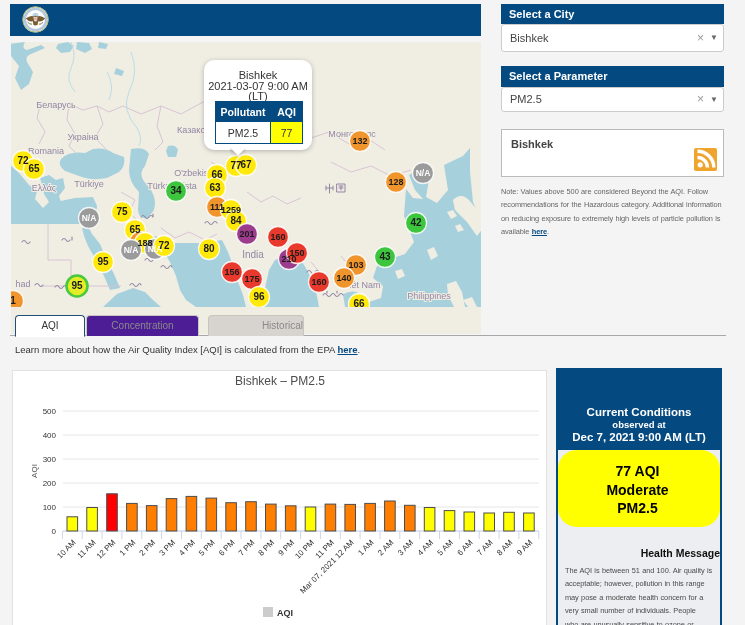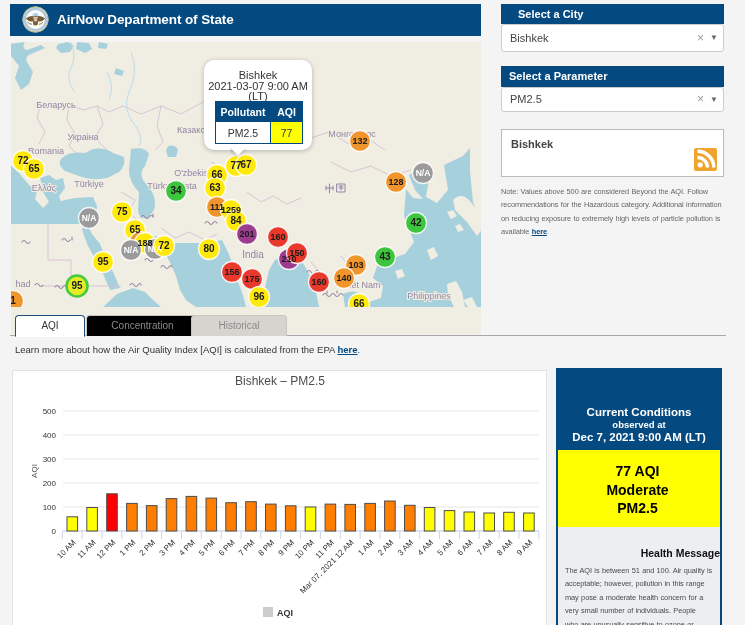--- a/index.html
+++ b/index.html
@@ -16,21 +16,20 @@
     <circle cx="13.5" cy="13.5" r="12.6" fill="none" stroke="#a3a855" stroke-width="0.8"></circle>
     <circle cx="13.5" cy="13.5" r="10.6" fill="none" stroke="#b3c7dc" stroke-width="2.4"></circle>
     <circle cx="13.5" cy="13.5" r="9.2" fill="#fcfcfa"></circle>
     <circle cx="13.5" cy="9.8" r="3.1" fill="#b9d4e6"></circle>
     <path d="M3.8 12.5 Q8.5 8.5 12.3 10.6 L13.5 9.6 L14.7 10.6 Q18.5 8.5 23.2 12.5 Q19.5 16.6 16.1 15.2 L15.7 18.8 Q13.5 20.2 11.3 18.8 L10.9 15.2 Q7.5 16.6 3.8 12.5Z" fill="#7a5c33"></path>
     <path d="M5.5 16 q2 2.5 4.5 2.2" stroke="#6e7f46" stroke-width="1" fill="none"></path>
     <path d="M17 18.2 q2.5 0.3 4 -2" stroke="#8a7544" stroke-width="1" fill="none"></path>
     <path d="M11.5 11 h4 l-0.5 3.8 q-1.5 1.2 -3 0z" fill="#f3f0e4"></path>
     <path d="M11.8 11.9 h3.4 M11.9 12.9 h3.2 M12 13.9 h2.9" stroke="#b05a5a" stroke-width="0.45"></path>
   </svg>
-  <div class="abs" style="left:47px;top:0;width:420px;height:31px;line-height:31px;font-size:13.5px;letter-spacing:-0.1px;">AirNow Department of State</div>
 </div>
 
 <div class="abs" style="left:11px;top:42px;width:470px;height:292px;background:#f0ede3;overflow:hidden;">
 <svg width="470" height="265" viewBox="0 0 470 265">
   <g fill="#a7d0dd" stroke="none">
 
     <path d="M-2 2 L14 0 Q10 6 16 8 L30 3 L34 6 L20 12 Q14 14 16 20 L22 30 L18 42 L10 48 L4 36 L8 24 L0 14 Z"></path>
     <path d="M47 2 l10 -2 6 4 -4 6 -9 1 -5 -5z"></path>
     <path d="M66 0 l12 1 3 6 -7 4 -9 -4z"></path>
     <path d="M88 0 l9 2 -2 5 -8 -1z"></path>
@@ -232,21 +231,21 @@
     <td style="border:1px solid #04497f;width:52px;height:17px;">Pollutant</td>
     <td style="border:1px solid #04497f;width:29px;">AQI</td>
   </tr>
   <tr style="color:#333;">
     <td style="border:1px solid #04497f;height:19px;background:#fff;">PM2.5</td>
     <td style="border:1px solid #04497f;background:#ffff00;">77</td>
   </tr>
 </tbody>
   </table>
 
-<div class="abs bluebar" style="left:501px;top:4px;width:223px;height:20px;font-size:11px;line-height:20px;"><span style="margin-left:17px;">Select a City</span></div>
+<div class="abs bluebar" style="left:501px;top:4px;width:223px;height:20px;font-size:11px;line-height:20px;"><span style="margin-left:8px;">Select a City</span></div>
 <div class="abs" style="left:501px;top:24px;width:221px;height:26px;background:#fff;border:1px solid #ccc;border-radius:3px;font-size:11px;color:#444;line-height:26px;">
   <span style="margin-left:8px;">Bishkek</span>
   <span style="position:absolute;right:19px;top:0;color:#999;font-size:12px;">×</span>
   <span style="position:absolute;right:5px;top:0;color:#666;font-size:8px;">▼</span>
 </div>
 <div class="abs bluebar" style="left:501px;top:66px;width:223px;height:21px;font-size:11px;line-height:21px;"><span style="margin-left:8px;margin-top:42px;">Select a Parameter</span></div>
 <div class="abs" style="left:501px;top:87px;width:221px;height:23px;background:#fff;border:1px solid #ccc;border-radius:3px;font-size:11px;color:#444;line-height:23px;">
   <span style="margin-left:8px;">PM2.5</span>
   <span style="position:absolute;right:19px;top:0;color:#999;font-size:12px;">×</span>
   <span style="position:absolute;right:5px;top:0;color:#666;font-size:8px;">▼</span>
@@ -257,22 +256,22 @@
     <rect width="23" height="23" rx="2" fill="#efa42e"></rect>
     <circle cx="6.2" cy="16.8" r="2.6" fill="#fff"></circle>
     <path d="M3.5 9.5 a10 10 0 0 1 10 10" fill="none" stroke="#fff" stroke-width="3.4"></path>
     <path d="M3.5 3.2 a16.3 16.3 0 0 1 16.3 16.3" fill="none" stroke="#fff" stroke-width="3.4"></path>
   </svg>
 </div>
 <div class="abs" style="left:501px;top:185px;width:238px;font-size:7.4px;letter-spacing:-0.1px;word-spacing:0.5px;color:#666;line-height:13.4px;white-space:nowrap;">Note: Values above 500 are considered Beyond the AQI. Follow<br>recommendations for the Hazardous category. Additional information<br>on reducing exposure to extremely high levels of particle pollution is<br>available <b style="color:#04497f;text-decoration:underline;">here</b>.</div>
 
 <div class="abs" style="left:10px;top:335px;width:716px;height:1px;background:#a8a8a8;"></div>
 <div class="abs" style="left:15px;top:315px;width:68px;height:20px;background:#fff;border:1.5px solid #1f4e79;border-bottom:1.5px solid #fff;border-radius:4px 4px 0 0;font-size:10px;color:#333;text-align:center;line-height:20px;">AQI</div>
-<div class="abs" style="left:86px;top:315px;width:111px;height:20px;background:#000000;border:1px solid #c9c6c0;border-bottom:none;border-radius:4px 4px 0 0;font-size:10px;color:#8a8a8a;text-align:center;line-height:20px;">Concentration</div>
-<div class="abs" style="left:191px;top:315px;width:94px;height:20px;background:#d7d4cf;border:1px solid #c9c6c0;border-bottom:none;border-radius:4px 4px 0 0;font-size:10px;color:#8a8a8a;text-align:center;line-height:20px;">Historical</div>
+<div class="abs" style="left:86px;top:315px;width:111px;height:20px;background:#4c1d95;border:1px solid #c9c6c0;border-bottom:none;border-radius:4px 4px 0 0;font-size:10px;color:#8a8a8a;text-align:center;line-height:20px;">Concentration</div>
+<div class="abs" style="left:208px;top:315px;width:94px;height:20px;background:#d7d4cf;border:1px solid #c9c6c0;border-bottom:none;border-radius:4px 4px 0 0;font-size:10px;color:#8a8a8a;text-align:right;line-height:20px;">Historical</div>
 <div class="abs" style="left:15px;top:344px;font-size:9.5px;color:#333;">Learn more about how the Air Quality Index [AQI] is calculated from the EPA <b style="color:#04497f;text-decoration:underline;">here</b>.</div>
 
 <div class="abs" style="left:12px;top:370px;width:535px;height:260px;background:#fff;border:1px solid #e2e2e2;box-sizing:border-box;">
 <svg width="533" height="253" viewBox="0 0 533 253">
 <text x="267" y="14" font-size="12" fill="#4d4d4d" text-anchor="middle">Bishkek – PM2.5</text>
 <line x1="50" y1="160.0" x2="526" y2="160.0" stroke="#e6e6e6" stroke-width="1"></line>
 <text x="43" y="162.5" font-size="8" fill="#333" text-anchor="end">0</text>
 <line x1="50" y1="136.0" x2="526" y2="136.0" stroke="#e6e6e6" stroke-width="1"></line>
 <text x="43" y="138.5" font-size="8" fill="#333" text-anchor="end">100</text>
 <line x1="50" y1="112.0" x2="526" y2="112.0" stroke="#e6e6e6" stroke-width="1"></line>
@@ -362,16 +361,16 @@
 <text x="264" y="245" font-size="9" font-weight="bold" fill="#333">AQI</text>
 </svg>
 </div>
 
 <div class="abs" style="left:556px;top:368px;width:166px;height:262px;border:2px solid #04497f;box-sizing:border-box;background:#eceef1;">
   <div style="background:#04497f;color:#fff;text-align:center;padding:4px 0 7px 0;">
     <div style="font-size:11.5px;font-weight:bold;margin-top:32px;">Current Conditions</div>
     <div style="font-size:9.5px;font-weight:bold;margin-top:1px;">observed at</div>
     <div style="font-size:11.5px;font-weight:bold;margin-top:1px;">Dec 7, 2021 9:00 AM (LT)</div>
   </div>
-  <div style="background:#ffff00;color:#000;text-align:center;font-weight:bold;font-size:14px;padding:12px 3px 9px 0;line-height:18.5px;">77 AQI<br>Moderate<br>PM2.5</div>
+  <div style="background:#ffff00;color:#000;text-align:center;font-weight:bold;font-size:14px;padding:12px 3px 9px 0;line-height:18.5px;border-radius:19px;">77 AQI<br>Moderate<br>PM2.5</div>
   <div style="text-align:right;font-size:10.5px;font-weight:bold;color:#111;margin-top:20px;">Health Message</div>
   <div style="font-size:7.4px;letter-spacing:-0.1px;word-spacing:0.5px;color:#4a4a4a;line-height:13.6px;margin:5px 0 0 7px;white-space:nowrap;">The AQI is between 51 and 100. Air quality is<br>acceptable; however, pollution in this range<br>may pose a moderate health concern for a<br>very small number of individuals. People<br>who are unusually sensitive to ozone or<br>particle pollution may experience respiratory<br>symptoms.</div>
 </div>
 
 </body></html>

